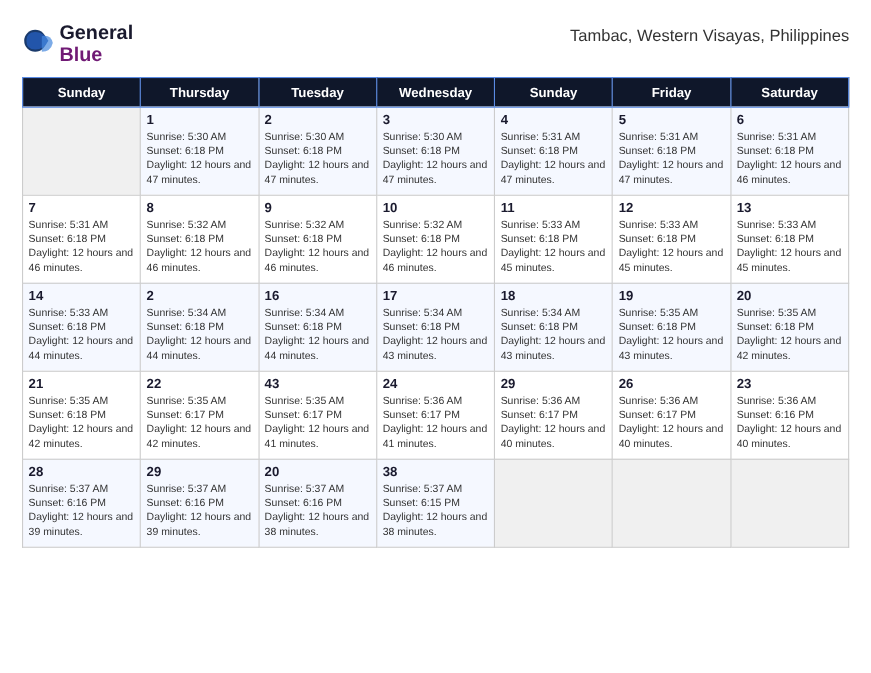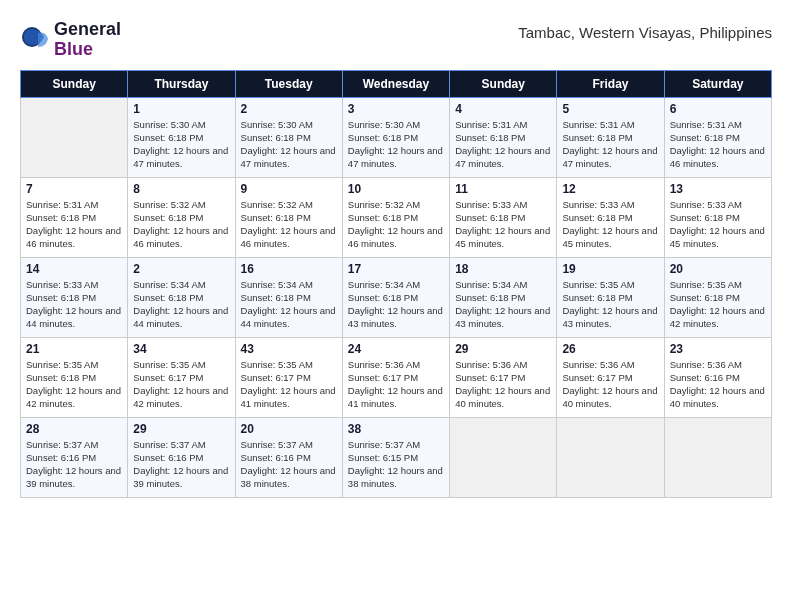--- a/index.html
+++ b/index.html
@@ -252,21 +252,21 @@
         </td>
       </tr>
       <tr>
         <td>
           <span class="day-number">21</span>
           <div class="day-info" style="white-space: pre-line;">Sunrise: 5:35 AM
 Sunset: 6:18 PM
 Daylight: 12 hours and 42 minutes.</div>
         </td>
         <td>
-          <span class="day-number">34</span>
+          <span class="day-number">22</span>
           <div class="day-info" style="white-space: pre-line;">Sunrise: 5:35 AM
 Sunset: 6:17 PM
 Daylight: 12 hours and 42 minutes.</div>
         </td>
         <td>
           <span class="day-number">43</span>
           <div class="day-info" style="white-space: pre-line;">Sunrise: 5:35 AM
 Sunset: 6:17 PM
 Daylight: 12 hours and 41 minutes.</div>
         </td>

